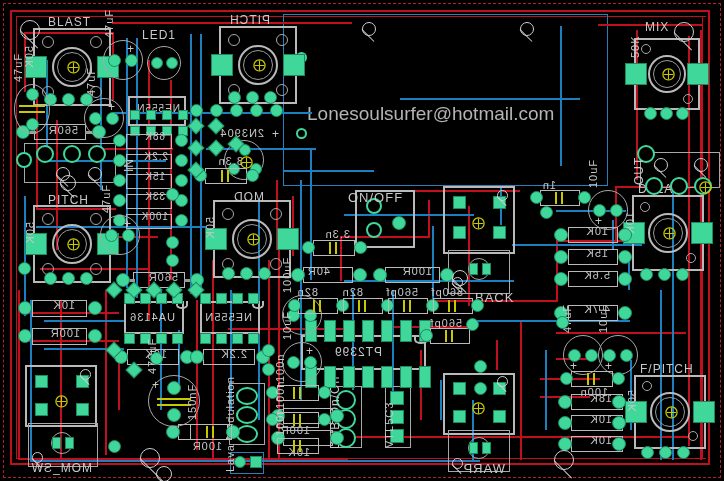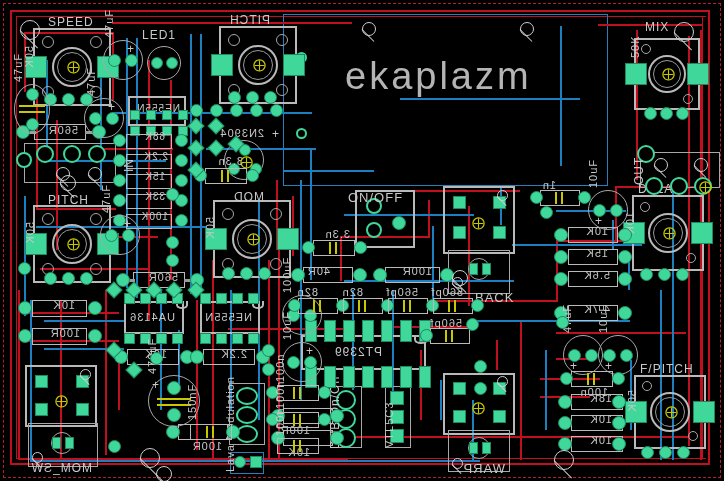--- a/index.html
+++ b/index.html
@@ -51,21 +51,21 @@
   <div class="tr red" style="left:10px;top:10px;width:700px;height:2px;"></div>
   <div class="tr red" style="left:10px;top:10px;width:2px;height:455px;"></div>
   <div class="tr red" style="left:10px;top:463px;width:700px;height:2px;"></div>
   <div class="tr red" style="left:708px;top:10px;width:2px;height:455px;"></div>
   <div class="tr red" style="left:16px;top:16px;width:690px;height:1px;"></div>
   <div class="tr red" style="left:16px;top:16px;width:1px;height:443px;"></div>
   <div class="tr red" style="left:16px;top:458px;width:690px;height:1px;"></div>
   <div class="tr red" style="left:702px;top:16px;width:1px;height:443px;"></div>
 
   <div class="silkthin" style="left:283px;top:14px;width:325px;height:172px;border-color:#2a7fb8;"></div>
-  <div class="brand" style="left:345px;top:55px;font-size:38px;letter-spacing:3px;">ekaplazm</div>
+  <div class="brand" style="left:307px;top:103px;font-size:19px;letter-spacing:0px;">Lonesoulsurfer@hotmail.com</div>
   <div class="hole" style="left:362px;top:22px;width:14px;height:14px;"></div>
   <div class="hole" style="left:520px;top:22px;width:14px;height:14px;"></div>
   <div class="ring" style="left:296px;top:52px;width:11px;height:11px;"></div>
   <div class="ring" style="left:296px;top:128px;width:11px;height:11px;"></div>
   <div class="plus" style="left:272px;top:129px;">+</div>
 
   <div class="tr red" style="left:24px;top:32px;width:2px;height:60px;"></div>
   <div class="tr red" style="left:24px;top:32px;width:90px;height:2px;"></div>
   <div class="tr red" style="left:36px;top:90px;width:2px;height:120px;"></div>
   <div class="tr red" style="left:36px;top:208px;width:80px;height:2px;"></div>
@@ -165,21 +165,21 @@
     <div class="lug" style="left:-8px;top:28px;width:22px;height:22px;"></div>
     <div class="lug" style="left:64px;top:28px;width:22px;height:22px;"></div>
     <div class="circ" style="left:9px;top:8px;width:12px;height:12px;"></div>
     <div class="circ" style="left:57px;top:8px;width:12px;height:12px;"></div>
     <div class="circ" style="left:9px;top:58px;width:12px;height:12px;"></div>
     <div class="circ" style="left:57px;top:58px;width:12px;height:12px;"></div>
   </div>
   <div class="pad" style="left:44px;top:93px;width:13px;height:13px;"></div>
   <div class="pad" style="left:62px;top:93px;width:13px;height:13px;"></div>
   <div class="pad" style="left:80px;top:93px;width:13px;height:13px;"></div>
-  <div class="lbl" style="left:48px;top:15px;font-size:12px;">SPEED</div>
+  <div class="lbl" style="left:48px;top:15px;font-size:12px;">BLAST</div>
   <div class="lbl rot" style="left:23px;top:46px;font-size:11px;">50K</div>
 
   <div class="pot" style="left:219px;top:26px;width:78px;height:78px;">
     <div class="body"></div>
     <div class="knob" style="left:19px;top:19px;width:40px;height:40px;"></div>
     <div class="knob2" style="left:24px;top:24px;width:30px;height:30px;"></div>
     <div class="cross" style="left:34px;top:34px;">⨁</div>
     <div class="lug" style="left:-8px;top:28px;width:22px;height:22px;"></div>
     <div class="lug" style="left:64px;top:28px;width:22px;height:22px;"></div>
     <div class="circ" style="left:9px;top:8px;width:12px;height:12px;"></div>

